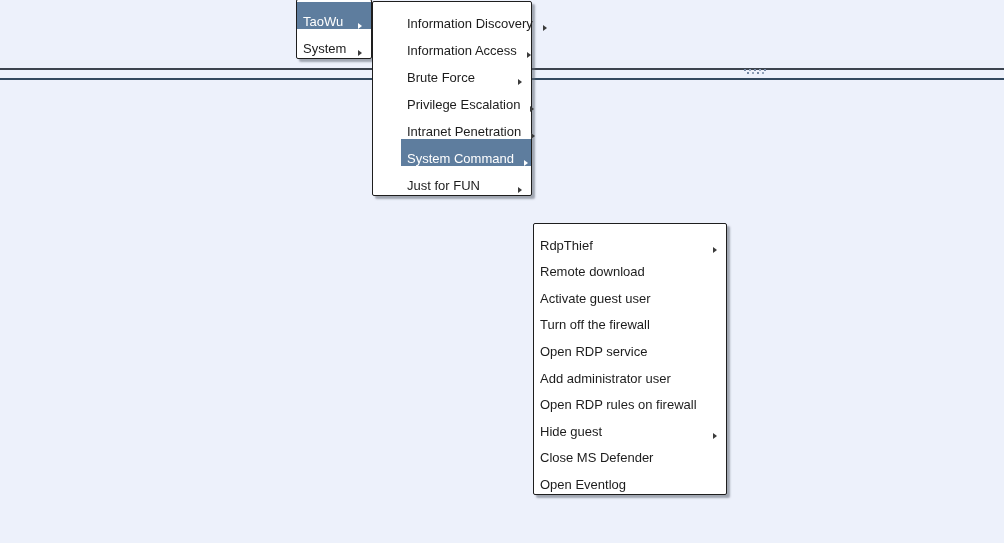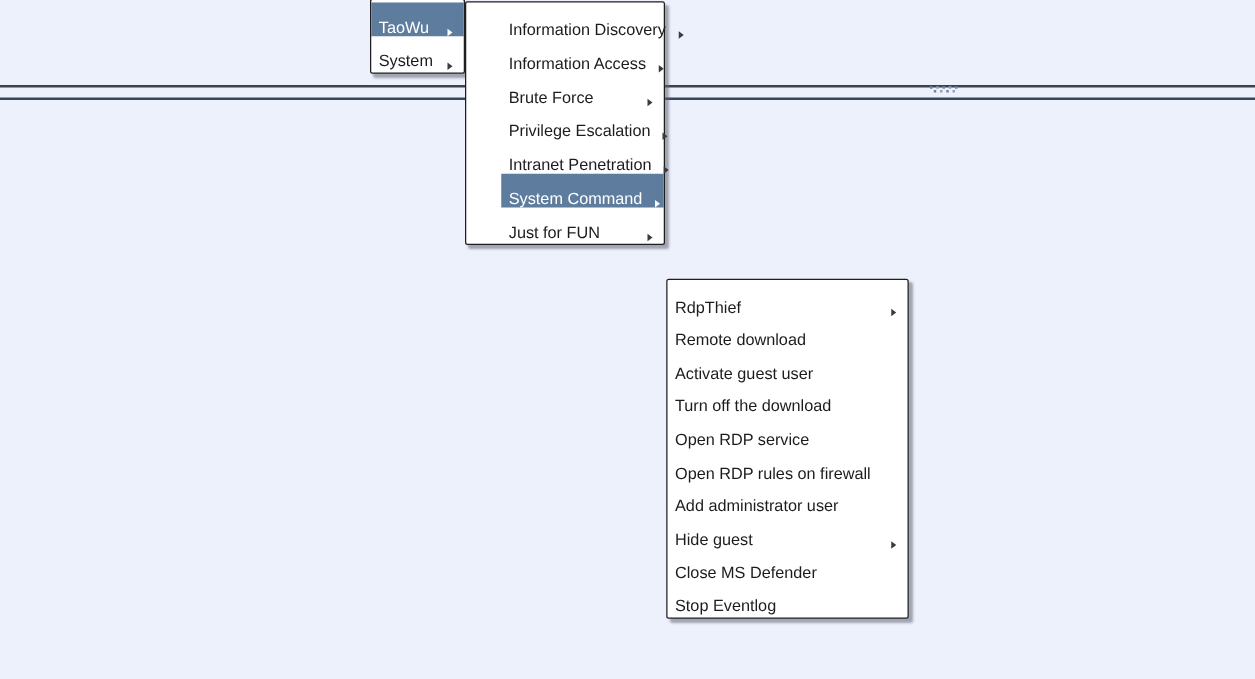--- a/index.html
+++ b/index.html
@@ -126,36 +126,36 @@
         <span class="label">RdpThief</span>
         <span class="arrow"></span>
       </div>
       <div class="menu-item">
         <span class="label">Remote download</span>
       </div>
       <div class="menu-item">
         <span class="label">Activate guest user</span>
       </div>
       <div class="menu-item">
-        <span class="label">Turn off the download</span>
+        <span class="label">Turn off the firewall</span>
       </div>
       <div class="menu-item">
         <span class="label">Open RDP service</span>
       </div>
       <div class="menu-item">
-        <span class="label">Open RDP rules on firewall</span>
+        <span class="label">Add administrator user</span>
       </div>
       <div class="menu-item">
-        <span class="label">Add administrator user</span>
+        <span class="label">Open RDP rules on firewall</span>
       </div>
       <div class="menu-item">
         <span class="label">Hide guest</span>
         <span class="arrow"></span>
       </div>
       <div class="menu-item">
         <span class="label">Close MS Defender</span>
       </div>
       <div class="menu-item">
-        <span class="label">Stop Eventlog</span>
+        <span class="label">Open Eventlog</span>
       </div>
     </div>
 
 </div>
 
 </body></html>

